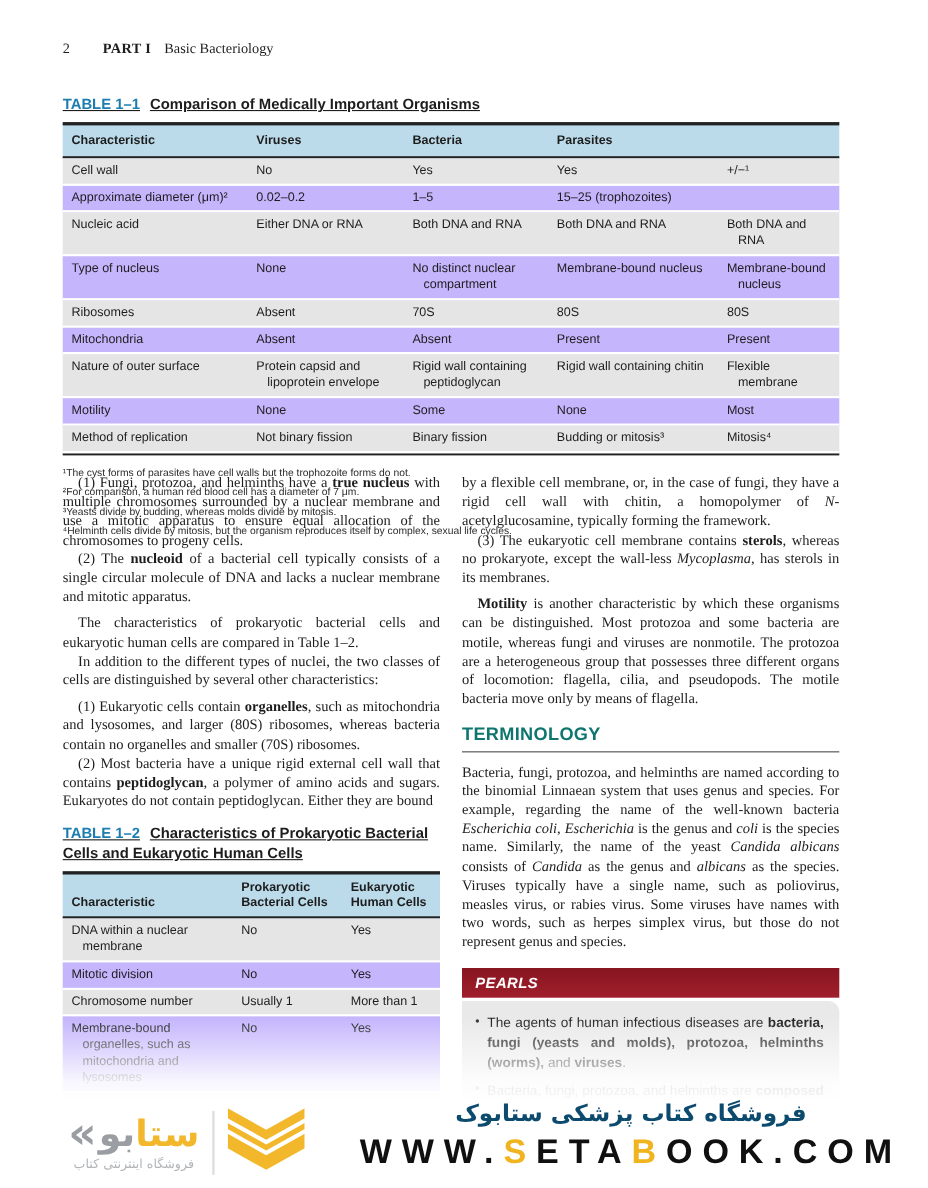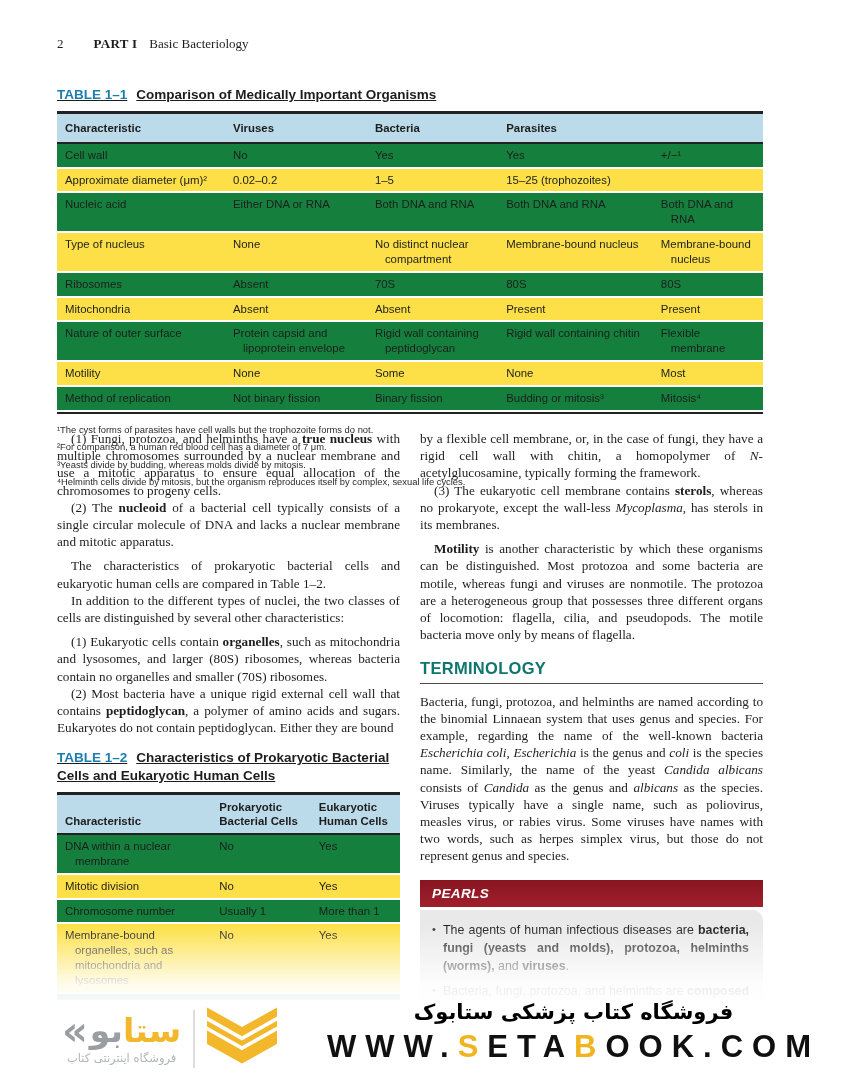--- a/index.html
+++ b/index.html
@@ -14,22 +14,22 @@
 
   
   .tblsec  { font-family:"Liberation Sans", sans-serif; }
   .t1      { position:absolute; left:57px; top:86px; width:706px; }
   .tbl-title { font-size:13.5px; font-weight:bold; margin-bottom:7px; line-height:1.3; text-align:left;text-decoration:underline; }
   .tbl-label { color:#1b7db0; margin-right:9px; }
   .thead   { display:grid; background:#bcdbea; border-top:3px solid #222; border-bottom:2px solid #222;
              font-weight:bold; font-size:11.4px; }
   .th      { padding:7px 8px; line-height:1.25; }
   .trow    { display:grid; border-bottom:2px solid #fff; font-size:11.4px; }
-  .light   { background:#15803d; }
-  .dark    { background:#fde047; }
+  .light   { background:#e5e5e5; }
+  .dark    { background:#c4b5fd; }
   .td      { padding:4px 8px 4px 18px; text-indent:-10px; line-height:1.3; }
   .g1      { grid-template-columns:23.8% 20.1% 18.6% 21.9% 15.6%; }
   .t1 .tbody { border-bottom:2.5px solid #222; }
   .fnotes  { margin-top:7px; font-size:9.4px; line-height:1.85; color:#2a2a2a; text-align:left; }
 
   
   .cols { position:absolute; left:57px; top:430px; width:706px; display:flex; gap:20px; }
   .col  { width:343px; font-size:13.2px; line-height:17.2px; text-align:justify; }
   .para { margin:0; }
   .ind  { text-indent:14px; }
@@ -62,21 +62,21 @@
   .logo { position:absolute; left:62px; top:6px; display:flex; align-items:center; gap:12px; }
   .logo-word-wrap { display:flex; flex-direction:column; align-items:center; }
   .logo-word { display:flex; align-items:center; font-weight:bold; font-family:"DejaVu Sans", sans-serif; }
   .logo-guillemet { color:#9a9da1; font-size:40px; line-height:.9; margin-right:2px; }
   .logo-rtl { direction:rtl; display:flex; align-items:center; }
   .logo-fa-yellow { color:#f2b72b; font-size:33px; line-height:1.1; }
   .logo-fa-gray   { color:#9a9da1; font-size:33px; line-height:1.1; }
   .logo-sub { color:#b2b5b8; font-size:11.5px; margin-top:2px; font-family:"DejaVu Sans", sans-serif; }
   .logo-div { width:2px; height:58px; background:#dcdcdc; }
   .footer-right { position:absolute; right:24px; top:0; display:flex; flex-direction:column; align-items:center; }
-  .shop-title { font-family:"DejaVu Sans", sans-serif; font-weight:bold; font-size:21px; color:#000000; direction:rtl; }
+  .shop-title { font-family:"DejaVu Sans", sans-serif; font-weight:bold; font-size:21px; color:#0c4a6e; direction:rtl; }
   .site-url { font-family:"Liberation Sans", sans-serif; font-weight:bold; font-size:31px; letter-spacing:9px;
               margin-top:5px; color:#101010; white-space:nowrap; }
 </style>
 </head>
 <body>
 
 <div class="page">
 
   <div class="runhead">
     <span class="pagenum">2</span>

